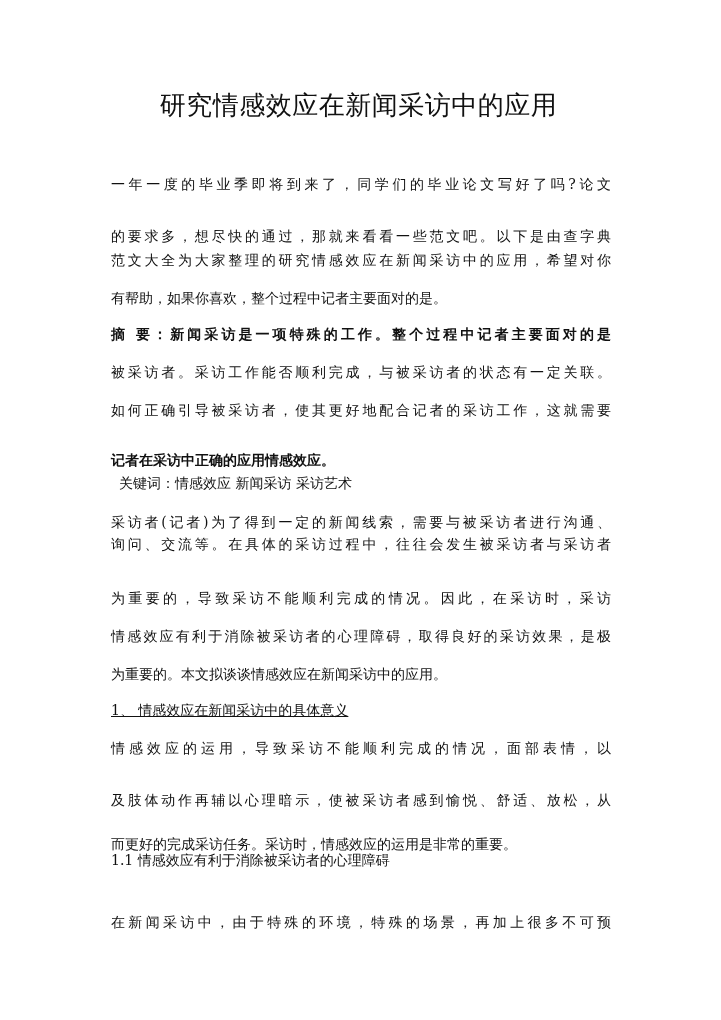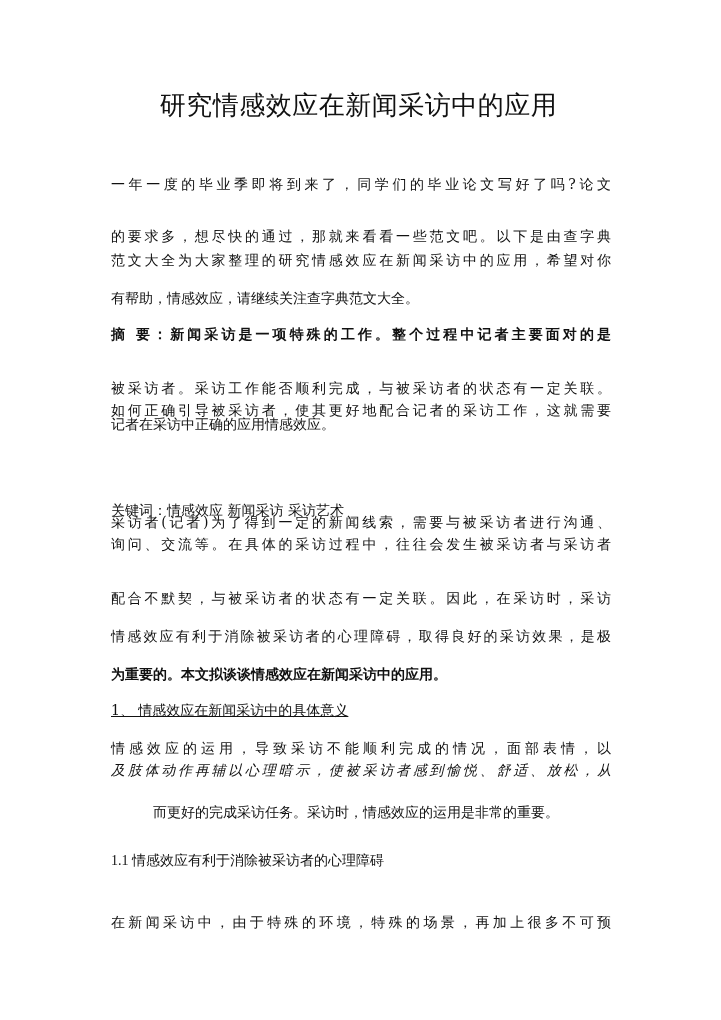--- a/index.html
+++ b/index.html
@@ -13,31 +13,31 @@
 </style>
 </head>
 <body>
 
 <div>
   <div class="title">研究情感效应在新闻采访中的应用</div>
   <div id="body-lines">
       <div class="line" style="top: 176px;">  一年一度的毕业季即将到来了，同学们的毕业论文写好了吗?论文</div>
       <div class="line" style="top: 228px;">的要求多，想尽快的通过，那就来看看一些范文吧。以下是由查字典</div>
       <div class="line" style="top: 252px;">范文大全为大家整理的研究情感效应在新闻采访中的应用，希望对你</div>
-      <div class="line last" style="top: 290px;">有帮助，情感效应，请继续关注查字典范文大全。</div>
+      <div class="line last" style="top: 290px;">有帮助，如果你喜欢，整个过程中记者主要面对的是。</div>
       <div class="line" style="top: 326px; font-weight: bold;"> 摘  要：新闻采访是一项特殊的工作。整个过程中记者主要面对的是</div>
-      <div class="line" style="top: 380px;">被采访者。采访工作能否顺利完成，与被采访者的状态有一定关联。</div>
+      <div class="line" style="top: 364px;">被采访者。采访工作能否顺利完成，与被采访者的状态有一定关联。</div>
       <div class="line" style="top: 402px;">如何正确引导被采访者，使其更好地配合记者的采访工作，这就需要</div>
-      <div class="line last" style="top: 416px;">记者在采访中正确的应用情感效应。</div>
-      <div class="line last" style="top: 502px;"> 关键词：情感效应  新闻采访  采访艺术</div>
+      <div class="line last" style="top: 452px; font-weight: bold;">记者在采访中正确的应用情感效应。</div>
+      <div class="line last" style="top: 475px; margin-left: 8px;"> 关键词：情感效应  新闻采访  采访艺术</div>
       <div class="line" style="top: 514px;"> 采访者(记者)为了得到一定的新闻线索，需要与被采访者进行沟通、</div>
       <div class="line" style="top: 536px;">询问、交流等。在具体的采访过程中，往往会发生被采访者与采访者</div>
-      <div class="line" style="top: 590px;">配合不默契，与被采访者的状态有一定关联。因此，在采访时，采访</div>
+      <div class="line" style="top: 590px;">为重要的，导致采访不能顺利完成的情况。因此，在采访时，采访</div>
       <div class="line" style="top: 628px;">情感效应有利于消除被采访者的心理障碍，取得良好的采访效果，是极</div>
-      <div class="line last" style="top: 666px; font-weight: bold;">为重要的。本文拟谈谈情感效应在新闻采访中的应用。</div>
+      <div class="line last" style="top: 666px;">为重要的。本文拟谈谈情感效应在新闻采访中的应用。</div>
       <div class="line last" style="top: 702px; text-decoration: underline;"> 1、  情感效应在新闻采访中的具体意义</div>
       <div class="line" style="top: 740px;"> 情感效应的运用，导致采访不能顺利完成的情况，面部表情，以</div>
-      <div class="line" style="top: 762px; font-style: italic;">及肢体动作再辅以心理暗示，使被采访者感到愉悦、舒适、放松，从</div>
-      <div class="line last" style="top: 804px; margin-left: 42px;">而更好的完成采访任务。采访时，情感效应的运用是非常的重要。</div>
-      <div class="line last" style="top: 852px; font-family: Liberation Serif, serif;"> 1.1 情感效应有利于消除被采访者的心理障碍</div>
+      <div class="line" style="top: 792px;">及肢体动作再辅以心理暗示，使被采访者感到愉悦、舒适、放松，从</div>
+      <div class="line last" style="top: 836px;">而更好的完成采访任务。采访时，情感效应的运用是非常的重要。</div>
+      <div class="line last" style="top: 852px;"> 1.1 情感效应有利于消除被采访者的心理障碍</div>
       <div class="line" style="top: 914px;"> 在新闻采访中，由于特殊的环境，特殊的场景，再加上很多不可预</div>
     </div>
 </div>
 
 </body></html>

